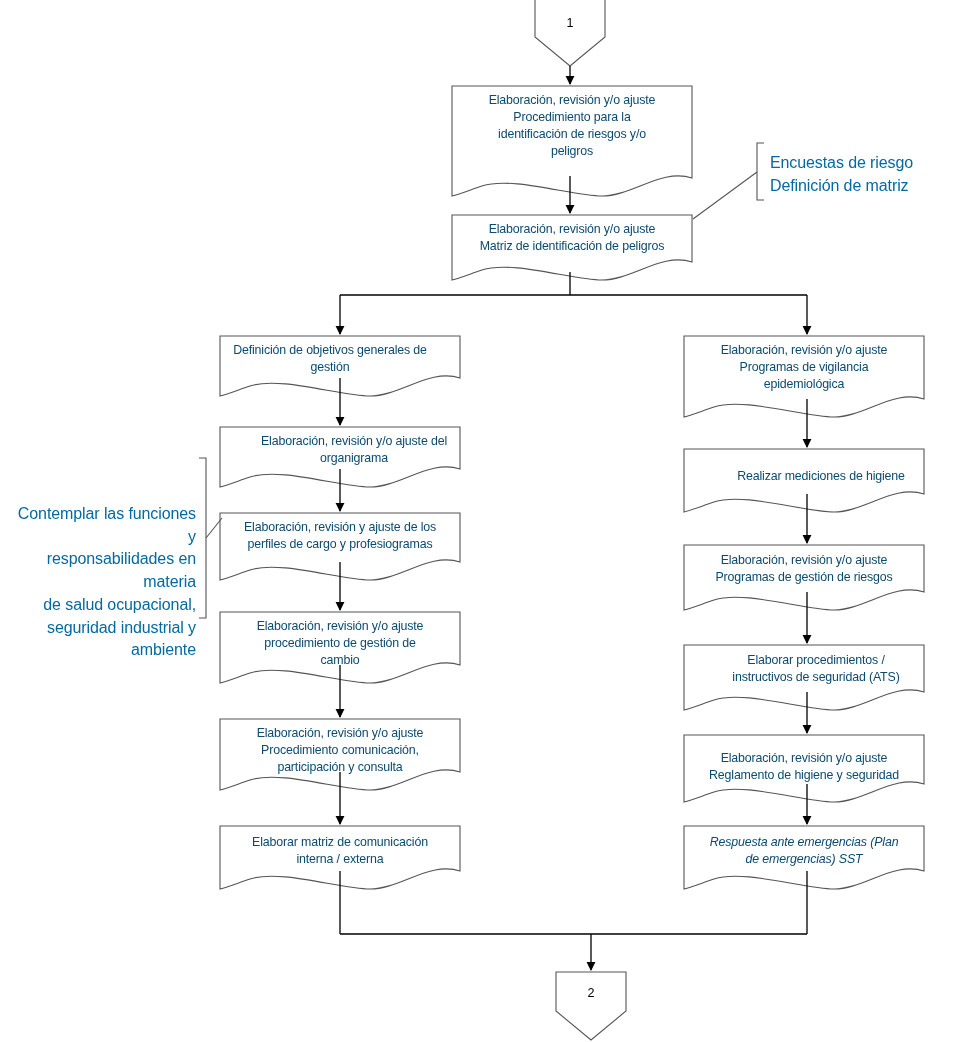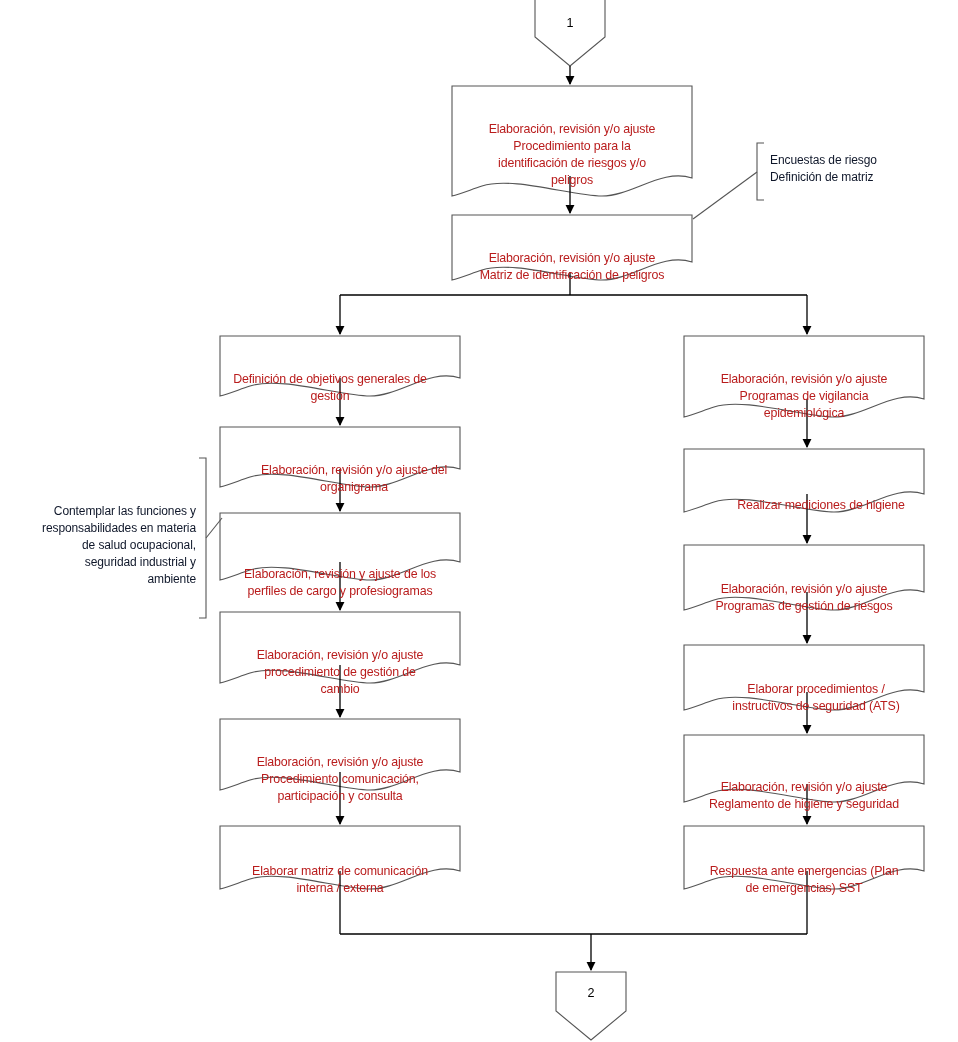--- a/index.html
+++ b/index.html
@@ -29,43 +29,42 @@
   .node-label {
     position: absolute;
     box-sizing: border-box;
     display: flex;
     align-items: flex-start;
     justify-content: center;
     text-align: center;
     font-family: "Liberation Sans", sans-serif;
     font-size: 12.4px;
     line-height: 1.37;
-    color: #b91c1c;
+    color: #0c4a6e;
     letter-spacing: -0.15px;
     pointer-events: none;
     white-space: pre-line;
-    margin-top: 29px;
   }
   .conn-label {
     position: absolute;
     box-sizing: border-box;
     display: flex;
     align-items: center;
     justify-content: center;
     font-family: "Liberation Sans", sans-serif;
     font-size: 12.6px;
     color: #000000;
   }
   .annot {
     position: absolute;
     box-sizing: border-box;
     font-family: "Liberation Sans", sans-serif;
-    font-size: 12px;
+    font-size: 16px;
     line-height: 1.42;
-    color: #0f172a;
+    color: #0369a1;
     white-space: pre-line;
     letter-spacing: -0.1px;
   }
   .annot-right { text-align: left; }
   .annot-left  { text-align: right; }
 </style>
 </head>
 <body>
 
 <div id="canvas">
@@ -204,21 +203,21 @@
 
   <div class="node-label" style="left:450px; top:221px; width:244px;">Elaboración, revisión y/o ajuste
 Matriz de identificación de peligros</div>
 
   <div class="node-label" style="left:219px; top:342px; width:222px;">Definición de objetivos generales de
 gestión</div>
 
   <div class="node-label" style="left:232px; top:433px; width:244px;">Elaboración, revisión y/o ajuste del
 organigrama</div>
 
-  <div class="node-label" style="left:219px; top:537px; width:242px;">Elaboración, revisión y ajuste de los
+  <div class="node-label" style="left:219px; top:519px; width:242px;">Elaboración, revisión y ajuste de los
 perfiles de cargo y profesiogramas</div>
 
   <div class="node-label" style="left:219px; top:618px; width:242px;">Elaboración, revisión y/o ajuste
 procedimiento de gestión de
 cambio</div>
 
   <div class="node-label" style="left:219px; top:725px; width:242px;">Elaboración, revisión y/o ajuste
 Procedimiento comunicación,
 participación y consulta</div>
 
@@ -233,21 +232,21 @@
 
   <div class="node-label" style="left:683px; top:552px; width:242px;">Elaboración, revisión y/o ajuste
 Programas de gestión de riesgos</div>
 
   <div class="node-label" style="left:683px; top:652px; width:266px;">Elaborar procedimientos /
 instructivos de seguridad (ATS)</div>
 
   <div class="node-label" style="left:683px; top:750px; width:242px;">Elaboración, revisión y/o ajuste
 Reglamento de higiene y seguridad</div>
 
-  <div class="node-label" style="left:683px; top:834px; width:242px;">Respuesta ante emergencias (Plan
+  <div class="node-label" style="left:683px; top:834px; width:242px;font-style:italic;">Respuesta ante emergencias (Plan
 de emergencias) SST</div>
 
   <div class="annot annot-right" style="left:770px; top:152px; width:180px;">Encuestas de riesgo
 Definición de matriz</div>
 
   <div class="annot annot-left" style="left:6px; top:487px; width:190px;margin-top:16px;">Contemplar las funciones y
 responsabilidades en materia
 de salud ocupacional,
 seguridad industrial y
 ambiente</div>

